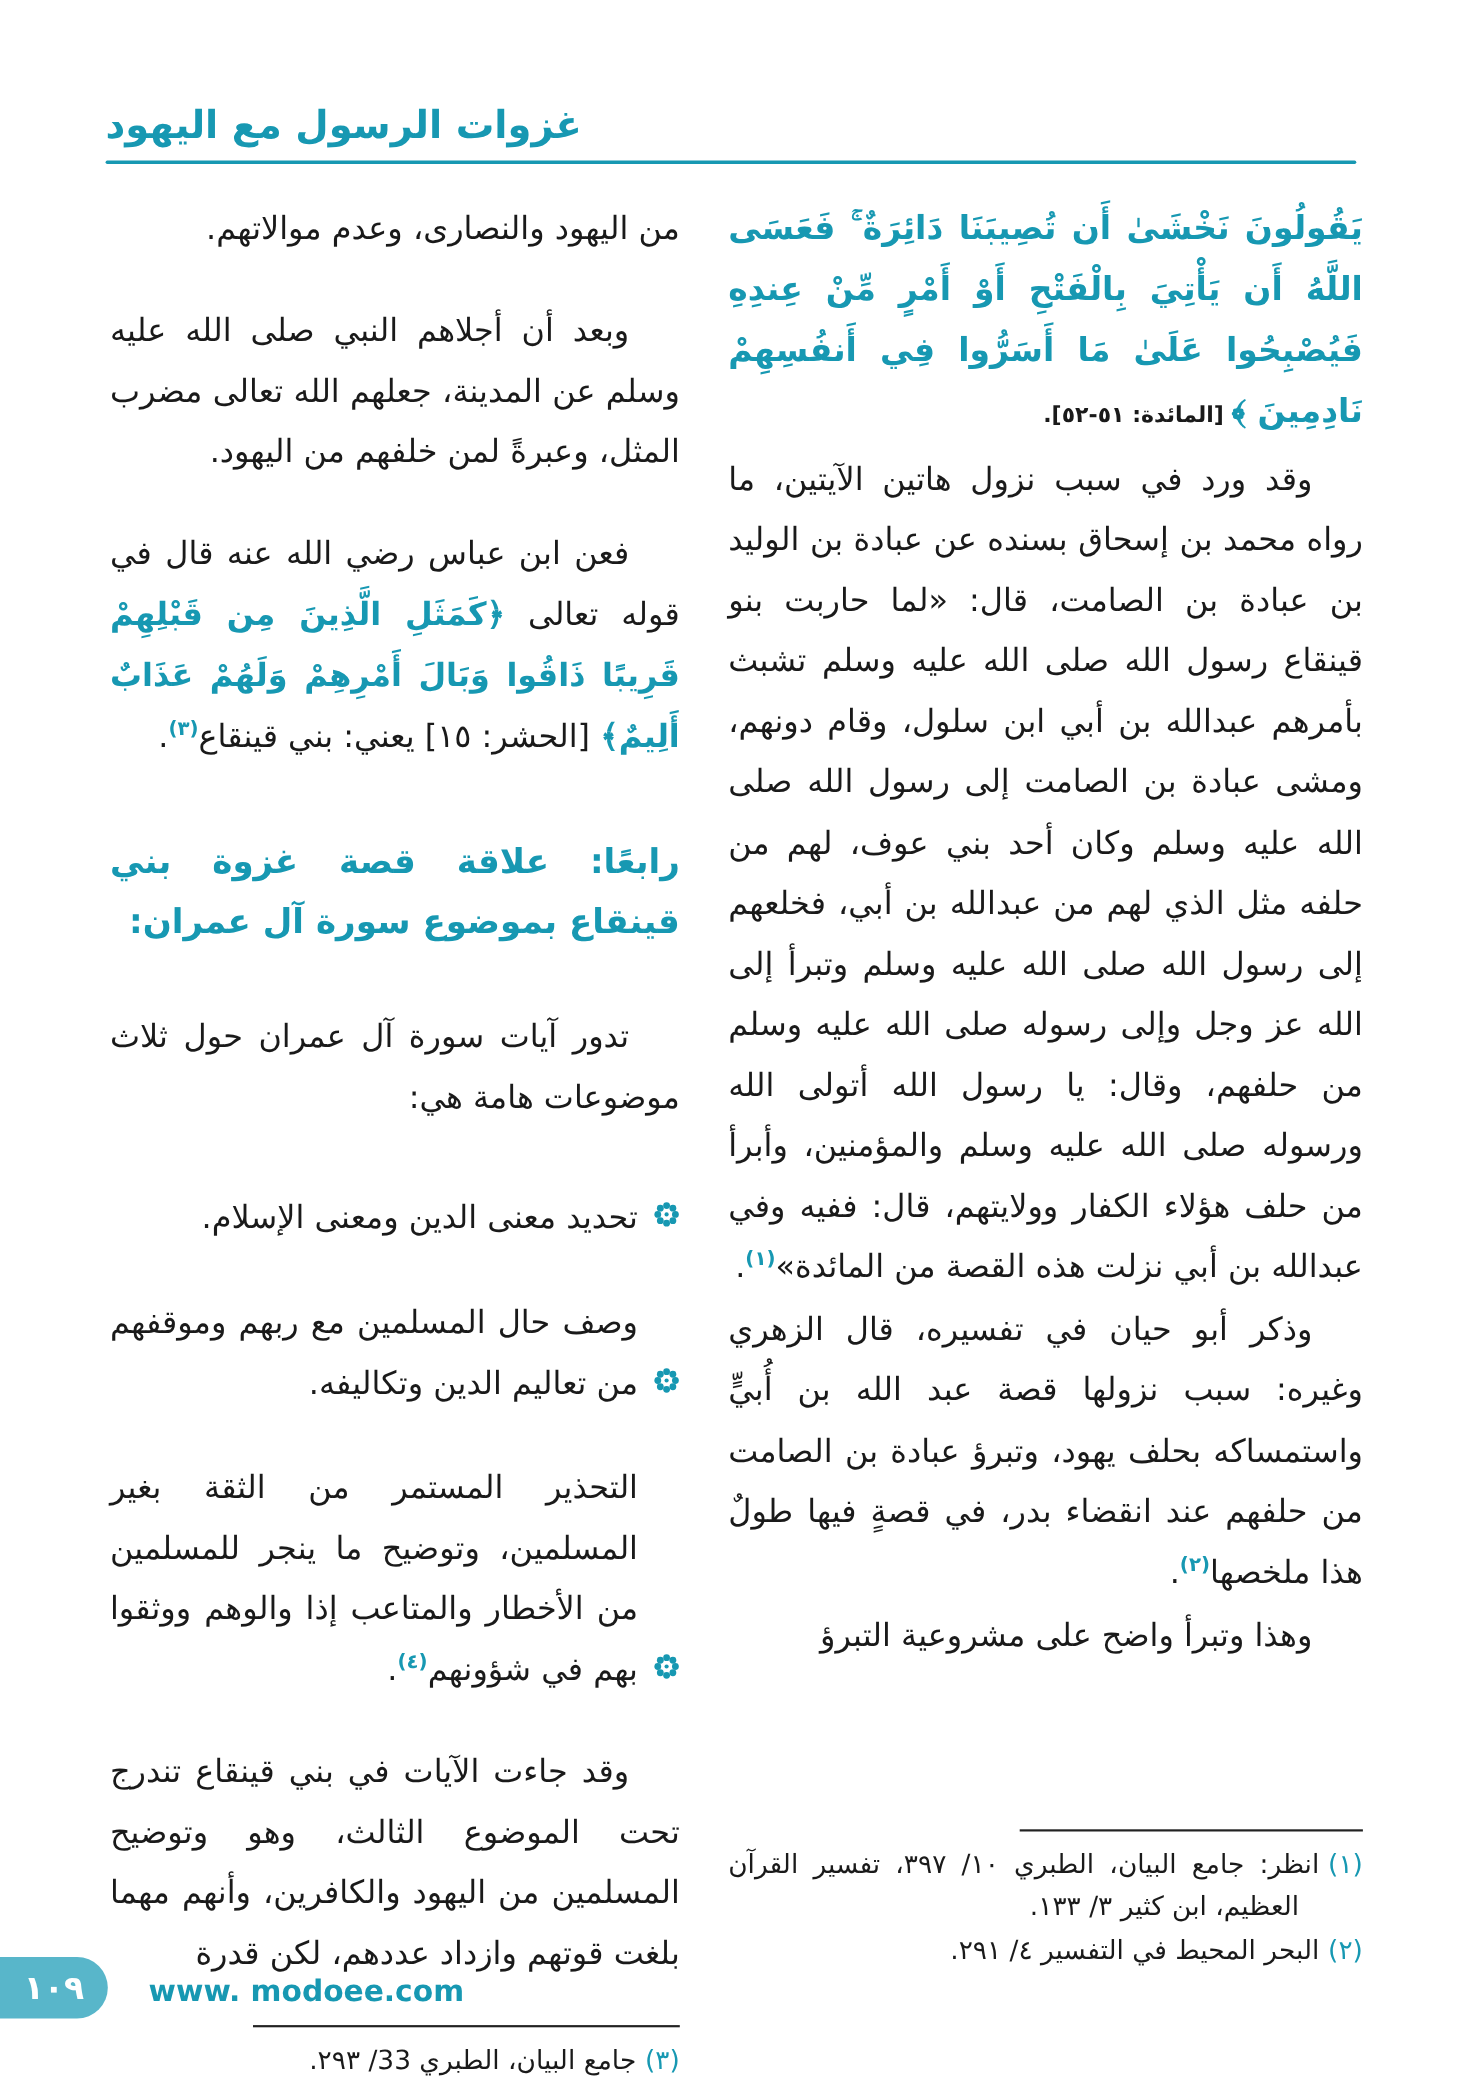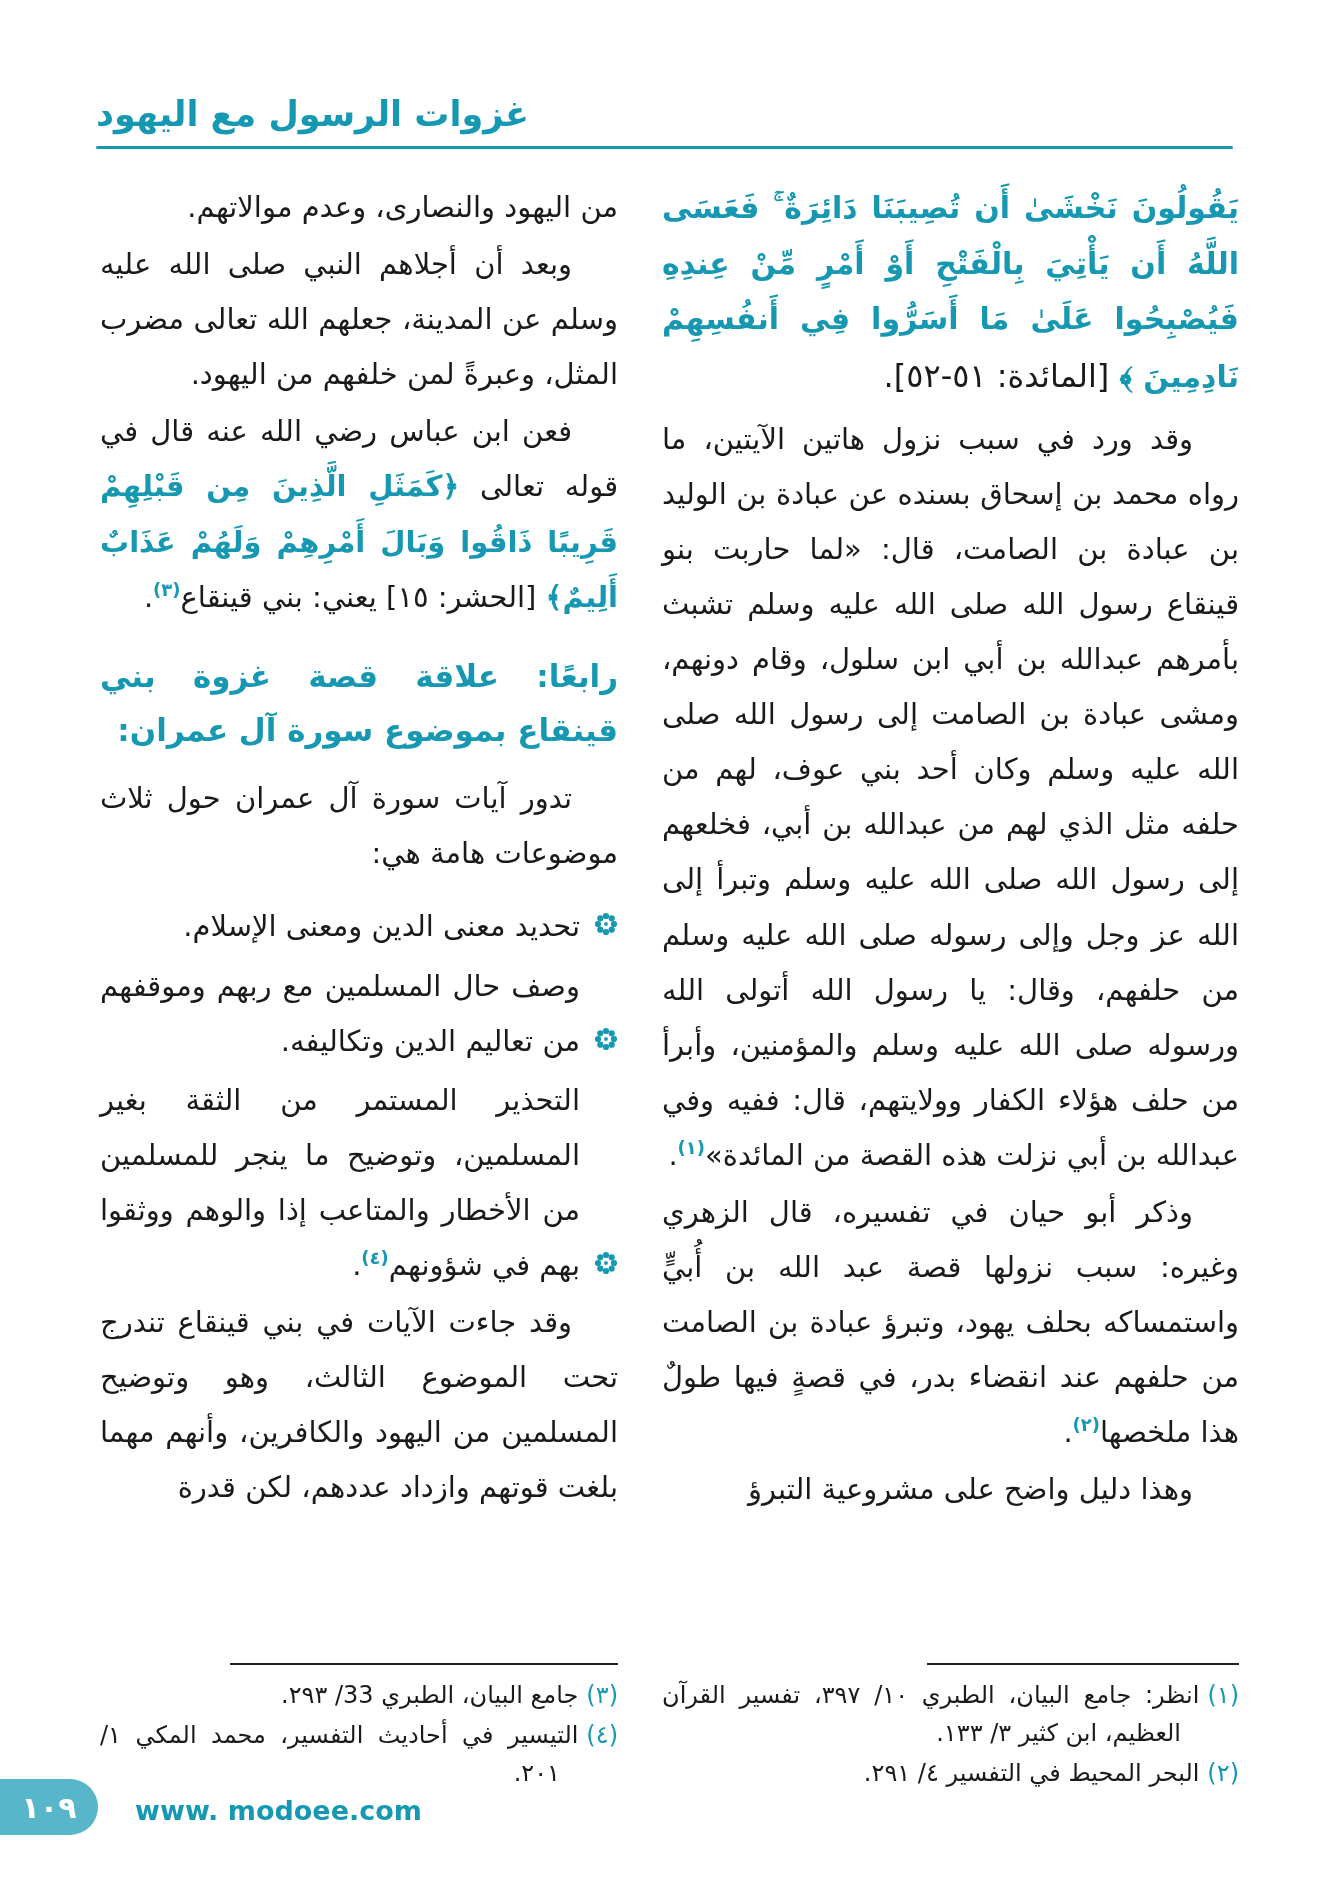--- a/index.html
+++ b/index.html
@@ -11,27 +11,27 @@
 
   
   .header { position:absolute; top:94px; left:96px; right:106px; }
   .callig { font-size:35px; font-weight:bold; color:var(--accent); text-align:left; letter-spacing:0.5px; }
   .rule { margin-top:12px; height:3px; background:var(--accent); border-radius:2px; }
 
   
   .columns { position:absolute; top:180px; right:100px; left:100px; height:1615px; display:flex; gap:44px; }
   .col { display:flex; flex-direction:column; }
   .col-right { width:577px; }
-  .col-left { width:518px; }
+  .col-left { width:518px;gap:36px; }
 
   p.body { font-size:29px; line-height:1.9; text-align:justify; text-justify:inter-word; margin:0 0 2px; }
   .indent { text-indent:46px; }
 
   .verse { font-size:30px; font-weight:bold; color:var(--accent); line-height:1.85; text-align:justify; text-justify:inter-word; margin-bottom:6px; }
-  .verse-ref { color:var(--ink); font-weight:normal; font-size:32px; }
+  .verse-ref { color:var(--ink); font-weight:bold; font-size:20px; }
   .inline-verse { color:var(--accent); font-weight:bold; }
 
   .heading { color:var(--accent); font-size:31px; font-weight:bold; line-height:1.75; margin:22px 0 14px; text-align:justify; }
 
   .bullet { display:flex; gap:12px; font-size:29px; line-height:1.9; text-align:justify; text-justify:inter-word; margin:2px 0;align-items:flex-end; }
   .flower { flex:0 0 auto; width:26px; padding-top:14px; }
   .bullet-text { flex:1 1 auto; }
 
   .fnref { color:var(--accent); font-size:0.62em; font-weight:bold; vertical-align:super; }
 
@@ -59,21 +59,21 @@
   <main class="columns">
 
     <section class="col col-right">
 
       <p class="verse"><span>يَقُولُونَ نَخْشَىٰ أَن تُصِيبَنَا دَائِرَةٌ ۚ فَعَسَى اللَّهُ أَن يَأْتِيَ بِالْفَتْحِ أَوْ أَمْرٍ مِّنْ عِندِهِ فَيُصْبِحُوا عَلَىٰ مَا أَسَرُّوا فِي أَنفُسِهِمْ نَادِمِينَ ﴾</span><span class="verse-ref"> [المائدة: ٥١-٥٢].</span></p>
 
       <p class="body indent"><span>وقد ورد في سبب نزول هاتين الآيتين، ما رواه محمد بن إسحاق بسنده عن عبادة بن الوليد بن عبادة بن الصامت، قال: «لما حاربت بنو قينقاع رسول الله صلى الله عليه وسلم تشبث بأمرهم عبدالله بن أبي ابن سلول، وقام دونهم، ومشى عبادة بن الصامت إلى رسول الله صلى الله عليه وسلم وكان أحد بني عوف، لهم من حلفه مثل الذي لهم من عبدالله بن أبي، فخلعهم إلى رسول الله صلى الله عليه وسلم وتبرأ إلى الله عز وجل وإلى رسوله صلى الله عليه وسلم من حلفهم، وقال: يا رسول الله أتولى الله ورسوله صلى الله عليه وسلم والمؤمنين، وأبرأ من حلف هؤلاء الكفار وولايتهم، قال: ففيه وفي عبدالله بن أبي نزلت هذه القصة من المائدة»</span><sup class="fnref">(١)</sup><span>.</span></p>
 
       <p class="body indent"><span>وذكر أبو حيان في تفسيره، قال الزهري وغيره: سبب نزولها قصة عبد الله بن أُبيٍّ واستمساكه بحلف يهود، وتبرؤ عبادة بن الصامت من حلفهم عند انقضاء بدر، في قصةٍ فيها طولٌ هذا ملخصها</span><sup class="fnref">(٢)</sup><span>.</span></p>
 
-      <p class="body indent">وهذا دليل واضح على مشروعية التبرؤ</p>
+      <p class="body indent">وهذا وتبرأ واضح على مشروعية التبرؤ</p>
 
       <div class="footnotes">
         <div class="fn-rule"></div>
         <div class="fn"><span class="fn-num">(١)</span><span>انظر: جامع البيان، الطبري ١٠/ ٣٩٧، تفسير القرآن العظيم، ابن كثير ٣/ ١٣٣.</span></div>
         <div class="fn"><span class="fn-num">(٢)</span><span>البحر المحيط في التفسير ٤/ ٢٩١.</span></div>
       </div>
     </section>
 
     <section class="col col-left">
 

